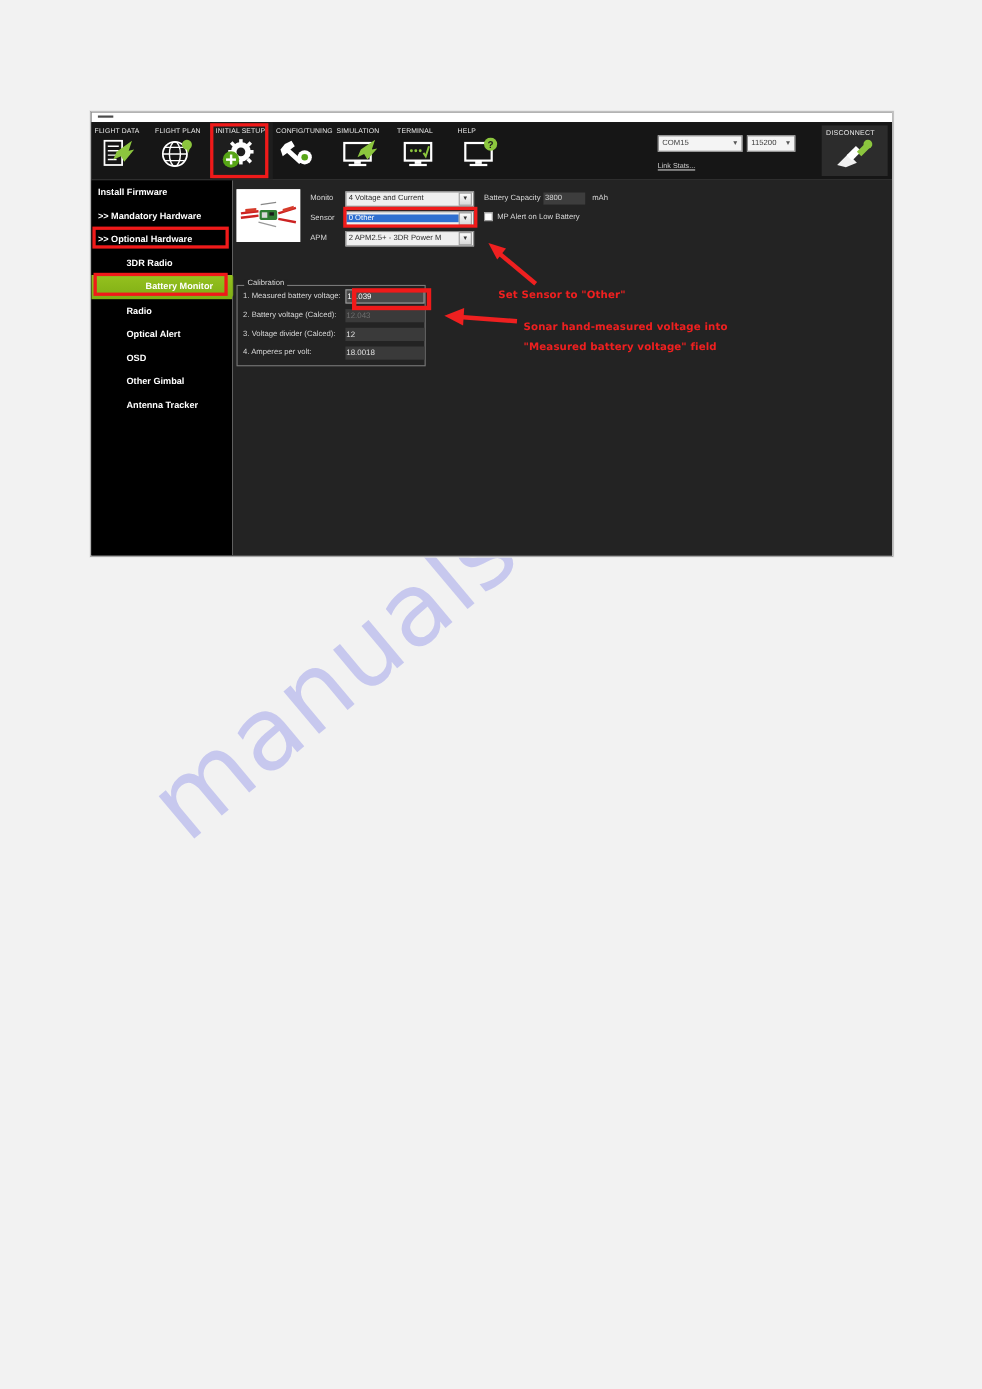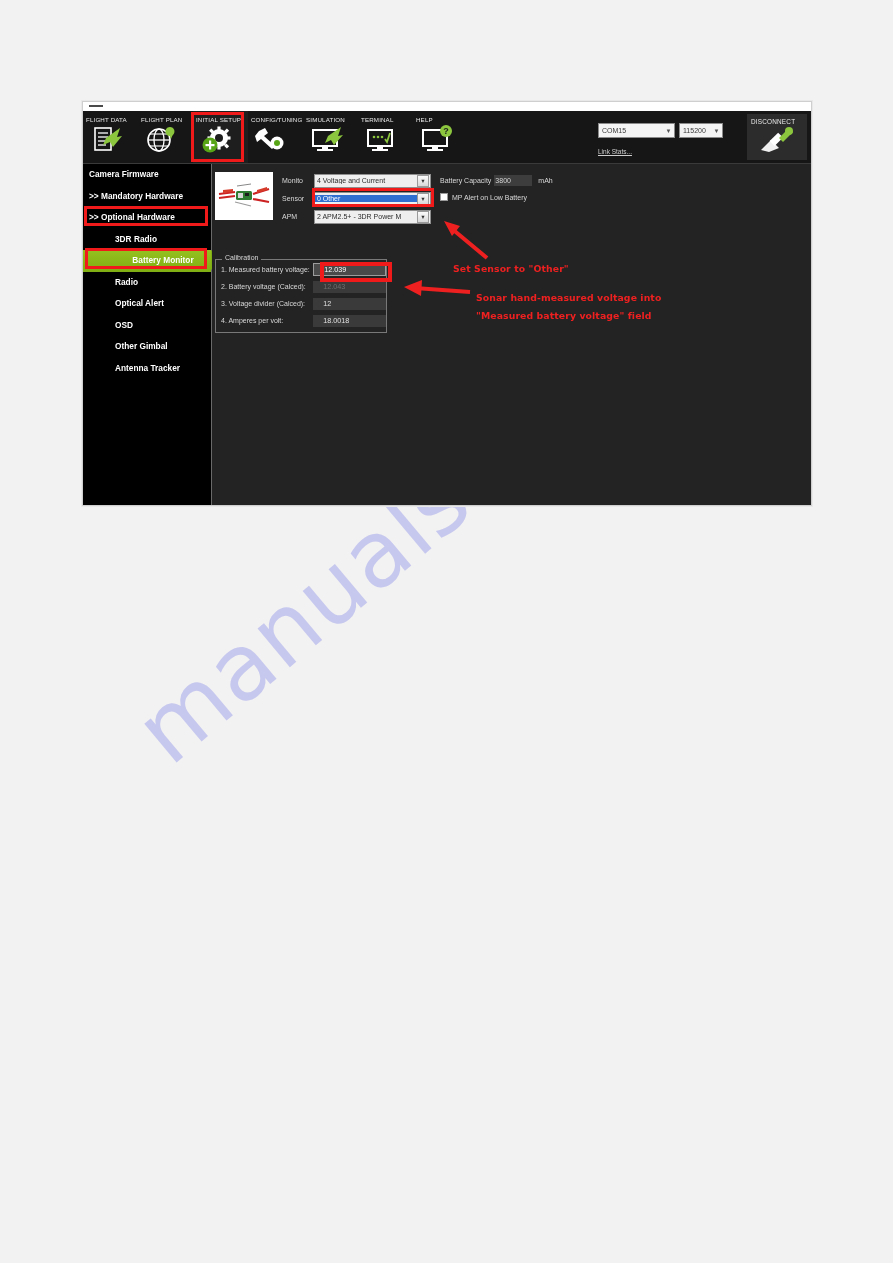--- a/index.html
+++ b/index.html
@@ -275,21 +275,21 @@
     display:flex;align-items:center;
     height:15px;margin-top:2px;padding-left:5px;
   }
   .calib-lbl{
     font-size:7px;color:#d8d8d8;white-space:nowrap;width:103px;
   }
   .calib-val{
     width:80px;height:12px;
     background:#3a3a3a;
     font-size:7.2px;color:#e0e0e0;
-    padding-left:10px;box-sizing:border-box;
+    padding-left:1px;box-sizing:border-box;
     line-height:12px;
     white-space:nowrap;overflow:hidden;
   }
   .calib-val.editable{
     background:#4a4a4a;border:1px solid #9c9c9c;
     color:#ffffff;height:13px;line-height:11px;
   }
   .calib-val.dim{ color:#6f6f6f; }
 
   
@@ -452,21 +452,21 @@
         <path d="M20 12 L30 2 L34 6 L24 16 Z" fill="#8cc63e"></path>
         <circle cx="30" cy="5" r="4" fill="#8cc63e"></circle>
       </svg>
     </div>
 
   </div>
 
   <div id="win-body">
 
     <div id="sidebar">
-      <div class="side-item">Camera Firmware</div>
+      <div class="side-item">Install Firmware</div>
       <div class="side-item">&gt;&gt; Mandatory Hardware</div>
       <div class="side-item">&gt;&gt; Optional Hardware</div>
       <div class="side-item indent">3DR Radio</div>
       <div class="side-item indent active">Battery Monitor</div>
       <div class="side-item indent">Radio</div>
       <div class="side-item indent">Optical Alert</div>
       <div class="side-item indent">OSD</div>
       <div class="side-item indent">Other Gimbal</div>
       <div class="side-item indent">Antenna Tracker</div>
 

